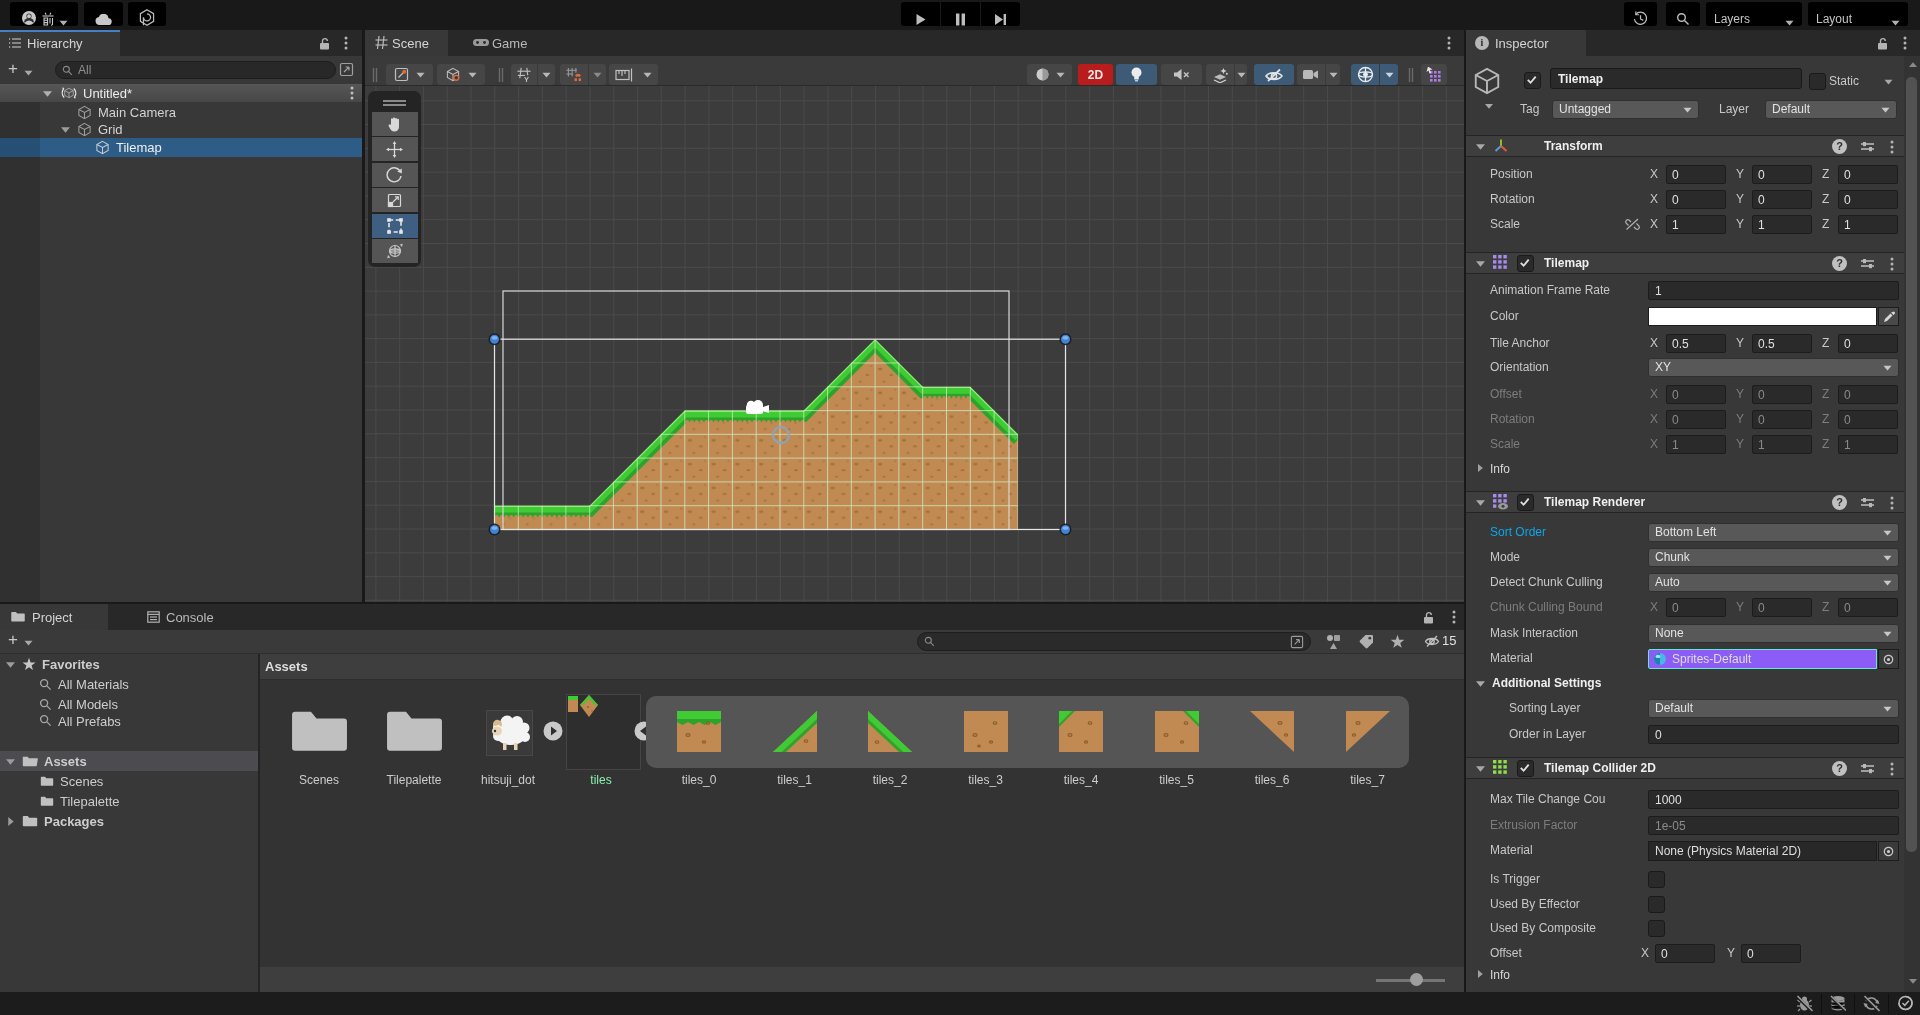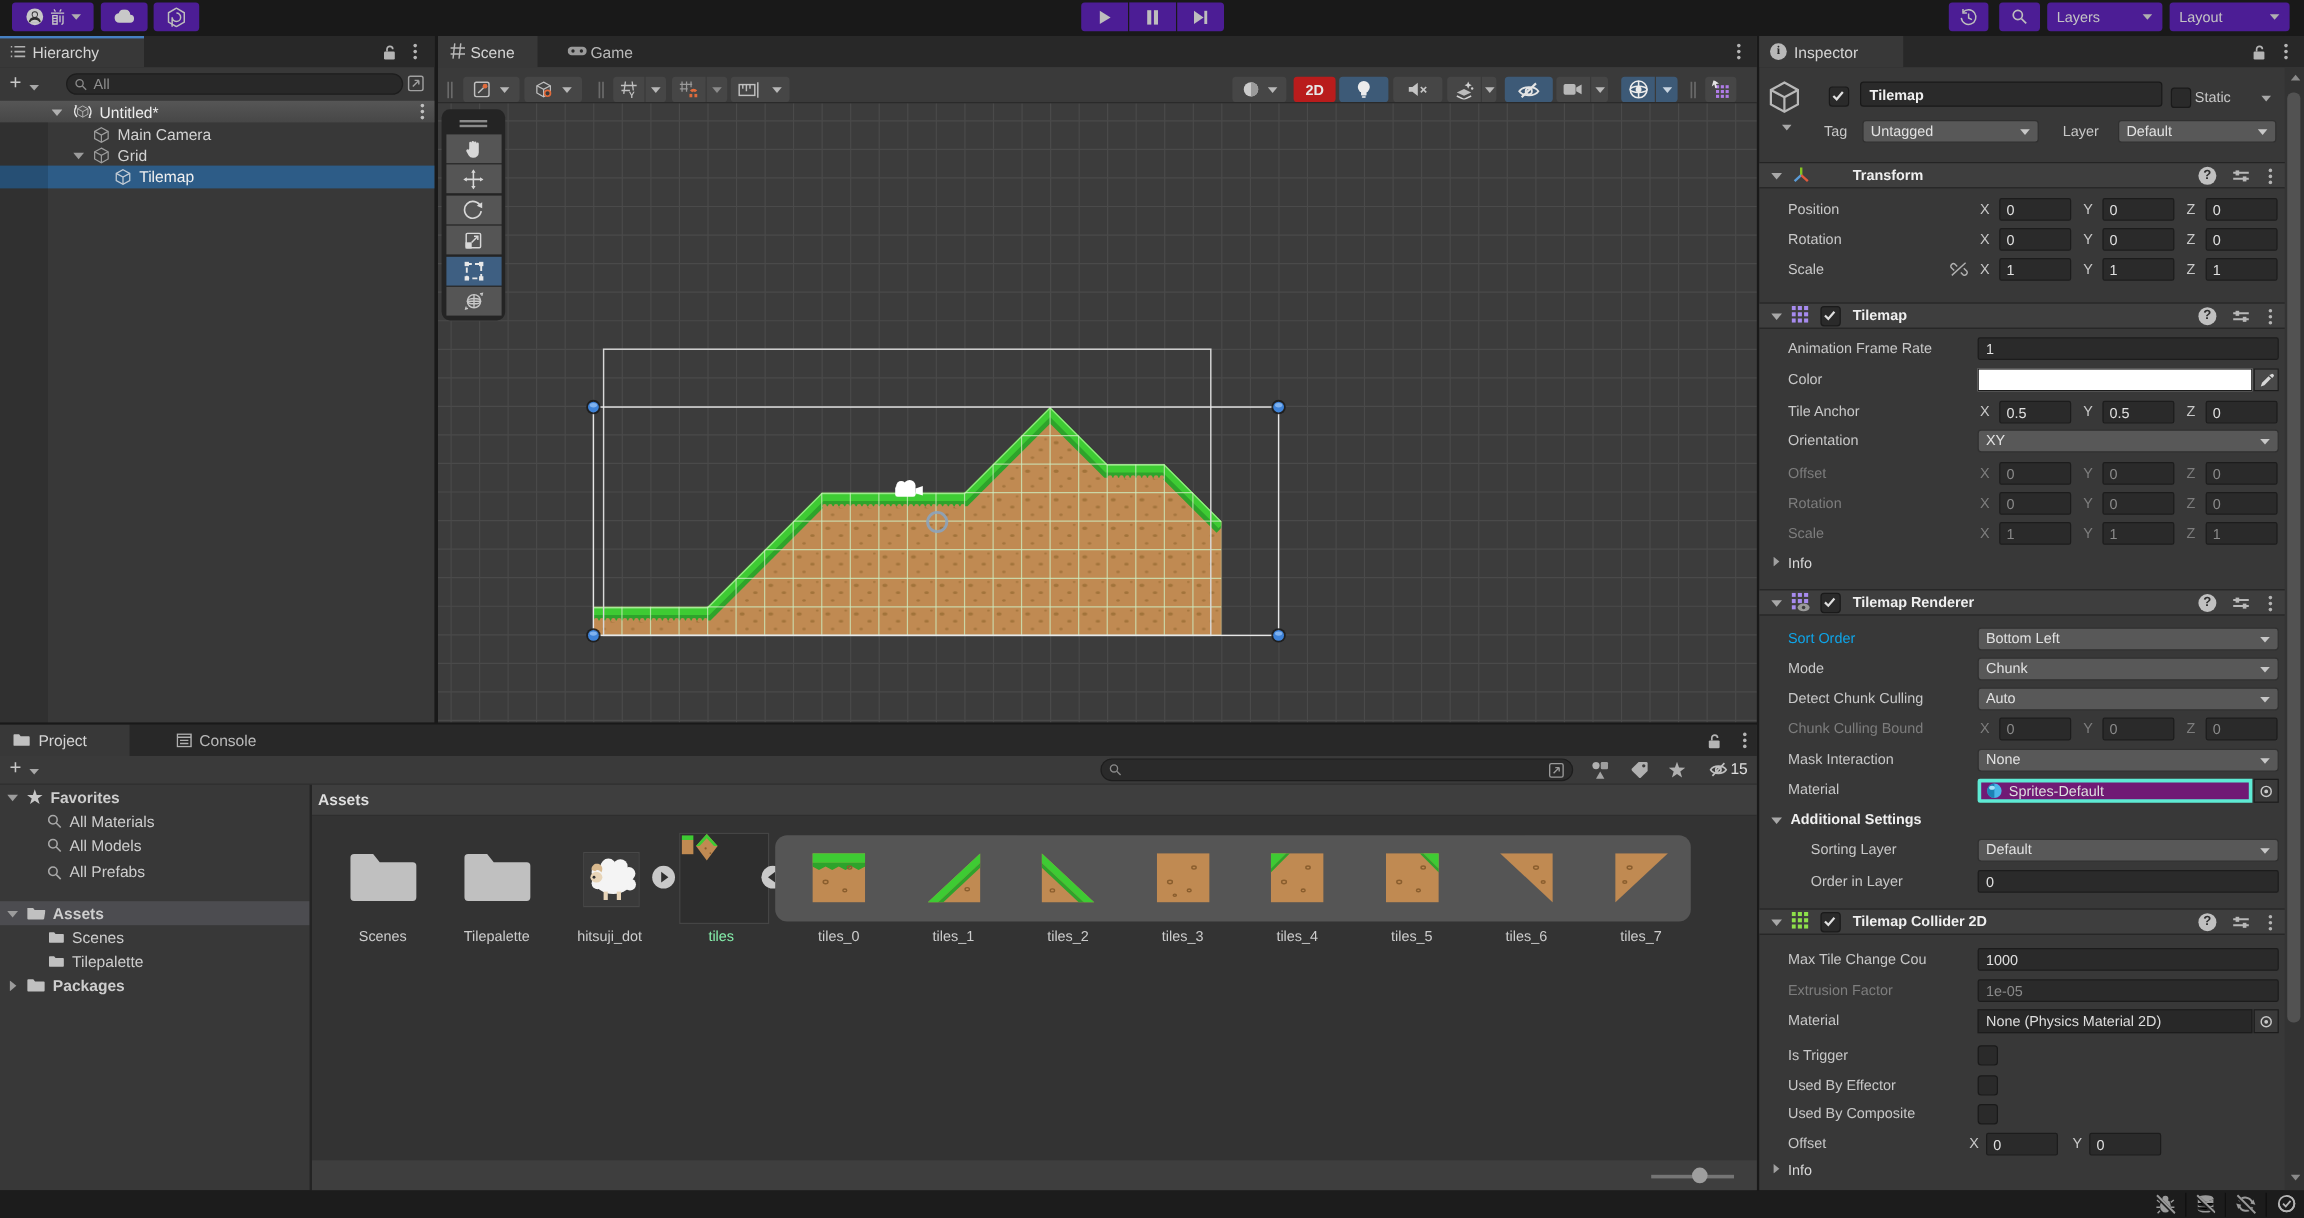--- a/index.html
+++ b/index.html
@@ -1,12 +1,12 @@
 <!DOCTYPE html>
-<html><head><meta charset="utf-8"><style>html,body{margin:0;padding:0;width:1920px;height:1015px;background:#191919;overflow:hidden;font-family:"Liberation Sans",sans-serif;-webkit-font-smoothing:antialiased}.abs{position:absolute;box-sizing:border-box}.tbtn{background:#4c1d95;border-radius:3px;display:flex;align-items:center;justify-content:center}svg{display:block}</style></head><body>
+<html><head><meta charset="utf-8"><style>html,body{margin:0;padding:0;width:1920px;height:1015px;background:#191919;overflow:hidden;font-family:"Liberation Sans",sans-serif;-webkit-font-smoothing:antialiased}.abs{position:absolute;box-sizing:border-box}.tbtn{background:#000000;border-radius:3px;display:flex;align-items:flex-end;justify-content:center}svg{display:block}</style></head><body>
 <div class="abs" style="left:0;top:0;width:1920px;height:30px;background:#191919"></div>
 <div class="abs tbtn" style="left:10px;top:2px;width:68px;height:24px">
     <svg width="16" height="16" viewBox="0 0 16 16">
       <circle cx="8" cy="8" r="7" fill="#c8c8c8"></circle>
       <circle cx="8" cy="6" r="2.6" fill="#2e2e2e"></circle>
       <path d="M3 12.5 a5 4.5 0 0 1 10 0 Z" fill="#2e2e2e"></path>
       <circle cx="8" cy="6.2" r="1.9" fill="#c8c8c8"></circle>
       <path d="M4 13 a4.2 3.6 0 0 1 8 0 Z" fill="#c8c8c8"></path>
     </svg>
     <span style="margin:0 5px;display:flex">
@@ -925,21 +925,21 @@
     <div class="abs" style="left:286px;top:568px;width:60px;height:19px;background:#2a2a2a;border:1px solid #1c1c1c;border-radius:2px;color:#8a8a8a;font-size:12px;line-height:18px;padding-left:5px">0</div>
     <div class="abs" style="left:356px;top:570px;color:#7d7d7d;font-size:12px">Z</div>
     <div class="abs" style="left:372px;top:568px;width:60px;height:19px;background:#2a2a2a;border:1px solid #1c1c1c;border-radius:2px;color:#8a8a8a;font-size:12px;line-height:18px;padding-left:5px">0</div>
     <div class="abs" style="left:24px;top:596px;color:#c8c8c8;font-size:12px;white-space:nowrap">Mask Interaction</div>
     <div class="abs" style="left:182px;top:594px;width:251px;height:19px;background:#585858;border:1px solid #303030;border-radius:3px;color:#e2e2e2;font-size:12px;line-height:17px;padding-left:6px">None<span style="position:absolute;right:6px;top:6px">
         <svg width="9" height="6" viewBox="0 0 9 6">
           <polygon points="0.5,0.8 8.5,0.8 4.5,5.5" fill="#c8c8c8"></polygon>
         </svg>
       </span></div>
     <div class="abs" style="left:24px;top:621px;color:#c8c8c8;font-size:12px">Material</div>
-    <div class="abs" style="left:182px;top:619px;width:229px;height:20px;background:#701a75;border:3px solid #5eead4;border-radius:2px 0 0 2px;display:flex;align-items:center">
+    <div class="abs" style="left:182px;top:619px;width:229px;height:20px;background:#8b5cf6;border:1px solid #5eead4;border-radius:2px 0 0 2px;display:flex;align-items:center">
       <svg width="14" height="14" viewBox="0 0 14 14" style="margin-left:4px">
         <circle cx="7" cy="7" r="6" fill="#4ab6e8"></circle>
         <path d="M7 1 a6 6 0 0 0 0 12 Z" fill="#1c82b4"></path>
         <ellipse cx="5" cy="4.4" rx="2.4" ry="1.7" fill="#a5e2f8"></ellipse>
       </svg>
       <span style="color:#dedede;font-size:12px;margin-left:5px">Sprites-Default</span>
     </div>
     <div class="abs" style="left:412px;top:619px;width:21px;height:20px;background:#3a3a3a;border:1px solid #1c1c1c;display:flex;align-items:center;justify-content:center">
       <svg width="11" height="11" viewBox="0 0 11 11" fill="none" stroke="#c8c8c8" stroke-width="1.2">
         <circle cx="5.5" cy="5.5" r="4.2"></circle>
@@ -1139,21 +1139,21 @@
     </div>
     <div class="abs" style="left:0;top:90px;width:258px;height:20px;display:flex;align-items:center">
       <span style="margin-left:39px">
         <svg width="13" height="13" viewBox="0 0 14 14" fill="none" stroke="#a8a8a8" stroke-width="1.4">
           <circle cx="5.5" cy="5.5" r="3.8"></circle>
           <line x1="8.5" y1="8.5" x2="12.5" y2="12.5"></line>
         </svg>
       </span>
       <span style="color:#cdcdcd;font-size:13px;font-weight:normal;margin-left:6px">All Models</span>
     </div>
-    <div class="abs" style="left:0;top:110px;width:280px;height:20px;display:flex;align-items:flex-end">
+    <div class="abs" style="left:0;top:110px;width:280px;height:20px;display:flex;align-items:flex-start">
       <span style="margin-left:39px">
         <svg width="13" height="13" viewBox="0 0 14 14" fill="none" stroke="#a8a8a8" stroke-width="1.4">
           <circle cx="5.5" cy="5.5" r="3.8"></circle>
           <line x1="8.5" y1="8.5" x2="12.5" y2="12.5"></line>
         </svg>
       </span>
       <span style="color:#cdcdcd;font-size:13px;font-weight:normal;margin-left:6px">All Prefabs</span>
     </div>
     <div class="abs" style="left:0;top:147px;width:258px;height:20px; background:#4c4c50;display:flex;align-items:center">
       <span style="margin-left:6px">

